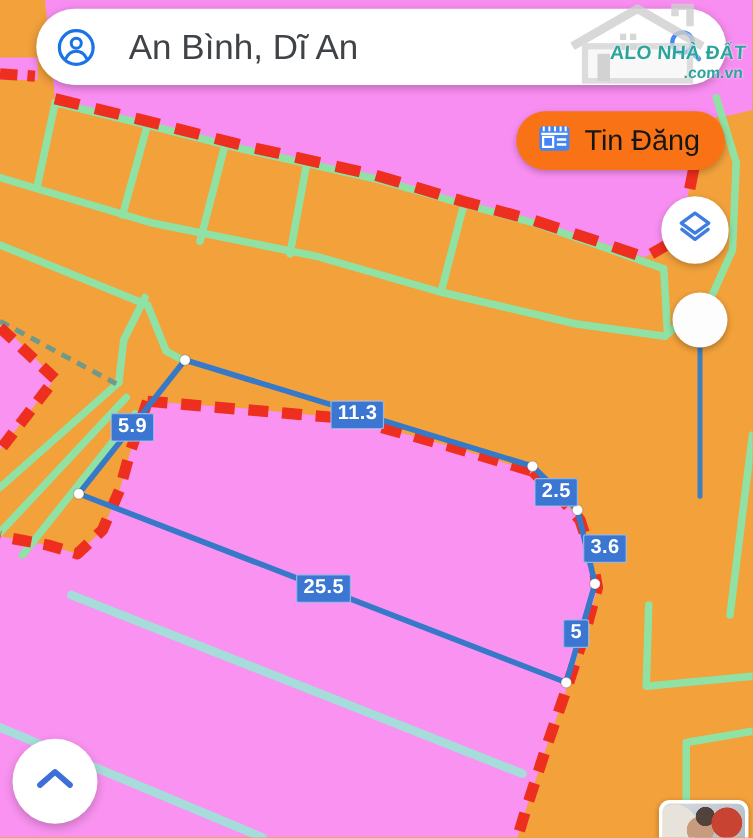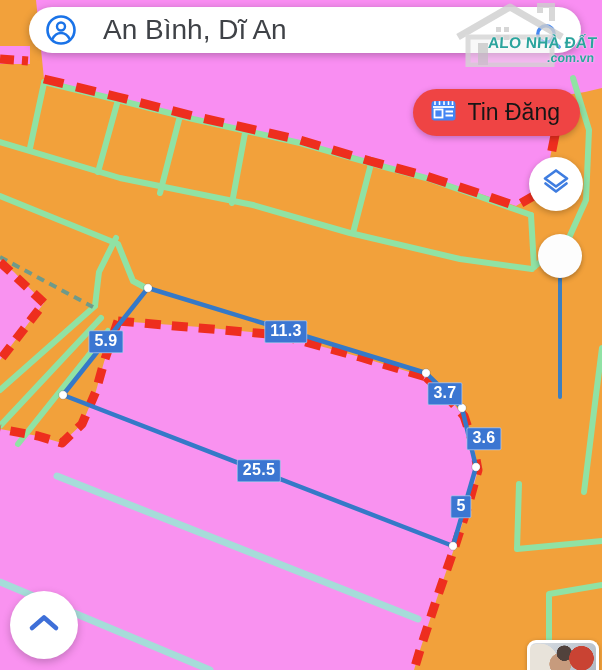--- a/index.html
+++ b/index.html
@@ -15,21 +15,21 @@
     position:absolute;z-index:3;transform:translate(-50%,-50%);
     background:#3b76d2;color:#fff;font-size:16px;font-weight:bold;
     padding:1px 5px 2px;border-radius:2px;border:1px solid rgba(255,255,255,.45);
     line-height:1.15;letter-spacing:.3px;
   }
   .m1{left:106px;top:342px;} .m2{left:286px;top:332px;} .m3{left:445px;top:394px;}
   .m4{left:484px;top:439px;} .m5{left:461px;top:507px;} .m6{left:259px;top:471px;text-align:right;}
 
   
   .search-bar{
-    position:absolute;left:29px;top:7px;width:552px;height:46px;z-index:6;
+    position:absolute;left:29px;top:7px;width:552px;height:61px;z-index:6;
     background:#fff;border-radius:31px;box-shadow:0 2px 8px rgba(0,0,0,.28);
     display:flex;align-items:center;
   }
   .search-bar .avatar{margin-left:16px;width:32px;height:32px;flex:0 0 auto;}
   .search-query{
     margin-left:26px;font-size:28px;color:#3f4247;white-space:nowrap;
     flex:1 1 auto;
   }
   .search-glass{position:absolute;right:18px;top:15px;width:30px;height:30px;}
 
@@ -43,21 +43,21 @@
     transform:skewX(-4deg);
   }
   .wm-domain{
     position:absolute;top:48px;right:6px;font-size:12.5px;font-weight:bold;
     color:#2ba49d;text-shadow:0 0 2px rgba(255,255,255,.9);transform:skewX(-4deg);
   }
 
   
   .tin-dang{
     position:absolute;top:89px;right:22px;height:47px;z-index:5;
-    background:#ef4444;border-radius:24px;box-shadow:0 2px 6px rgba(0,0,0,.25);
+    background:#f97316;border-radius:24px;box-shadow:0 2px 6px rgba(0,0,0,.25);
     display:flex;align-items:center;padding:0 20px 0 17px;gap:11px;
   }
   .tin-dang .label{font-size:23px;color:#161616;white-space:nowrap;}
 
   
   .round-btn{
     position:absolute;background:#fff;border-radius:50%;z-index:5;
     box-shadow:0 2px 6px rgba(0,0,0,.25);display:flex;align-items:center;justify-content:center;
   }
   .layers-btn{left:529px;top:157px;width:54px;height:54px;}
@@ -146,21 +146,21 @@
       <circle cx="462" cy="408" r="4.2"></circle>
       <circle cx="476" cy="467" r="4.2"></circle>
       <circle cx="453" cy="546" r="4.2"></circle>
     </g>
   </g>
 </svg>
 </div>
 
 <div class="mbadge m1">5.9</div>
 <div class="mbadge m2">11.3</div>
-<div class="mbadge m3">3.7</div>
+<div class="mbadge m3">2.5</div>
 <div class="mbadge m4">3.6</div>
 <div class="mbadge m5">5</div>
 <div class="mbadge m6">25.5</div>
 
 <div class="search-bar">
   <span class="avatar">
     <svg width="32" height="32" viewBox="0 0 32 32" fill="none">
       <circle cx="16" cy="16" r="13.5" stroke="#1a73e8" stroke-width="2.6"></circle>
       <circle cx="16" cy="12.5" r="4" stroke="#1a73e8" stroke-width="2.4"></circle>
       <path d="M7.5,25 C9.5,20.8 12.5,19 16,19 C19.5,19 22.5,20.8 24.5,25" stroke="#1a73e8" stroke-width="2.4" stroke-linecap="round"></path>

